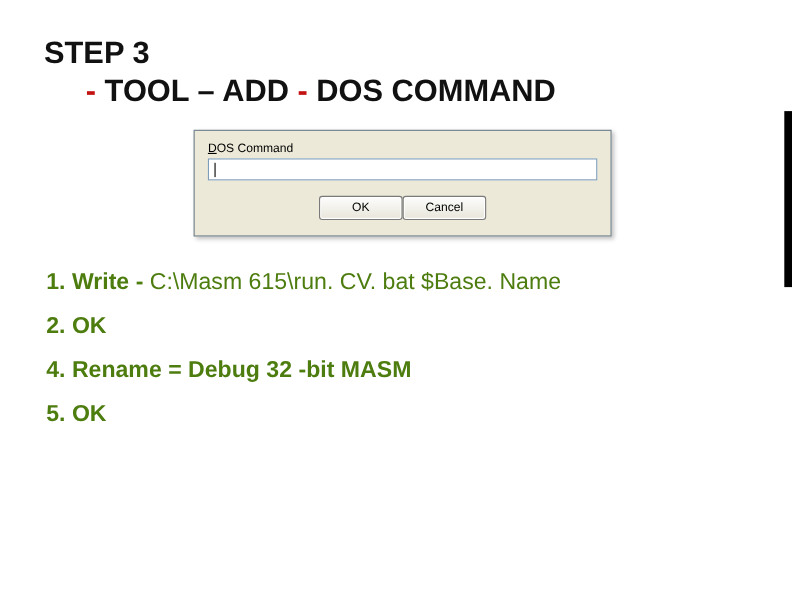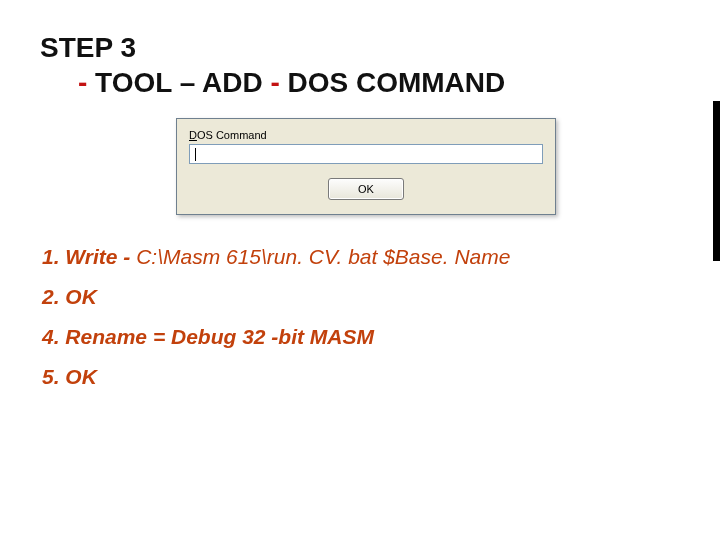--- a/index.html
+++ b/index.html
@@ -120,24 +120,23 @@
     display: flex;
     align-items: center;
     justify-content: center;
     cursor: pointer;
     box-shadow: inset 0 0 0 1px #fff;
   }
   .steps {
     font-family: Arial, Helvetica, sans-serif;
     font-weight: 700;
     font-size: 21px;
-    color: #c2410c;
+    color: #4d7c0f;
     line-height: 1.9;
     margin-left: 2px;
-    font-style: italic;
   }
   .steps .cmd {
     font-weight: 400;
     font-size: 21px;
   }
   .black-strip {
     position: absolute;
     right: 0;
     top: 101px;
     width: 7px;
@@ -166,20 +165,23 @@
           <span class="ul">D</span><span>OS Command</span>
         </label>
         <div class="xp-input">
           <span></span>
           <span class="xp-caret"></span>
         </div>
         <div class="xp-buttons">
           <div class="xp-btn">
             <span>OK</span>
           </div>
+          <div class="xp-btn">
+            <span>Cancel</span>
+          </div>
         </div>
       </div>
     </div>
   </div>
 
   <div class="steps">
     <div>
       <span>1. Write  </span><span>-</span><span class="cmd"> C:\Masm 615\run. CV. bat $Base. Name</span>
     </div>
     <div>2. OK</div>

